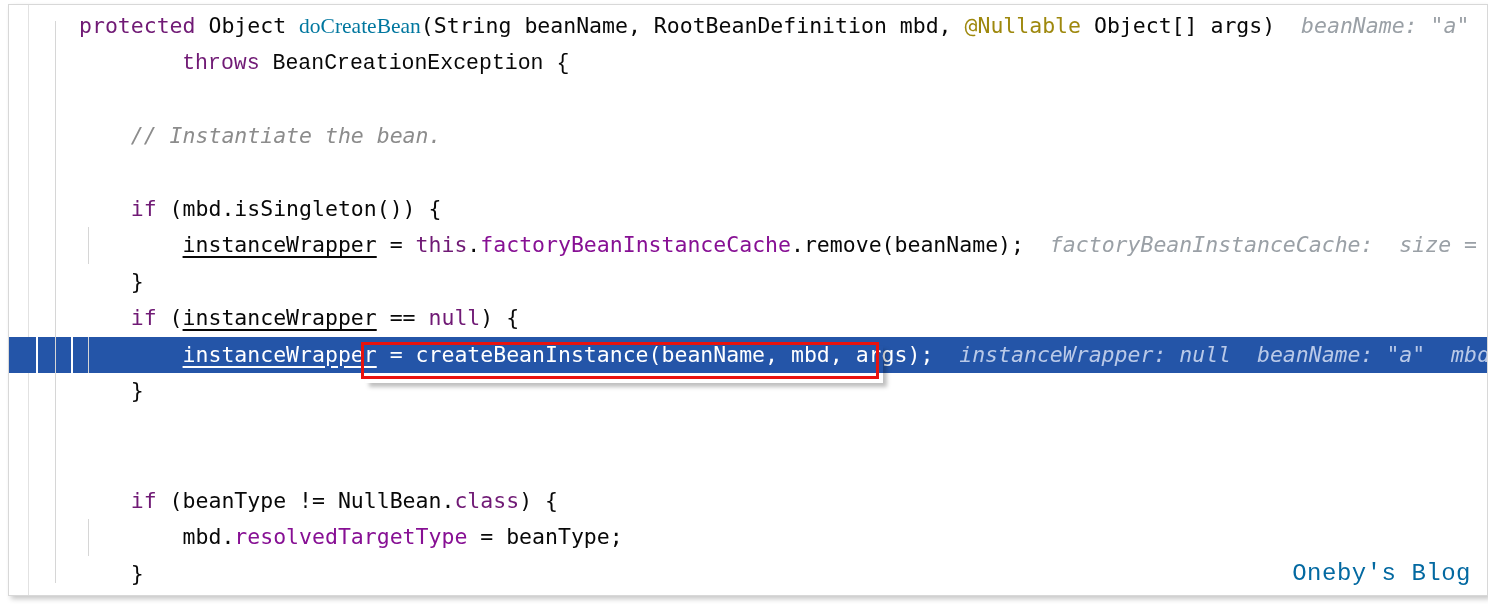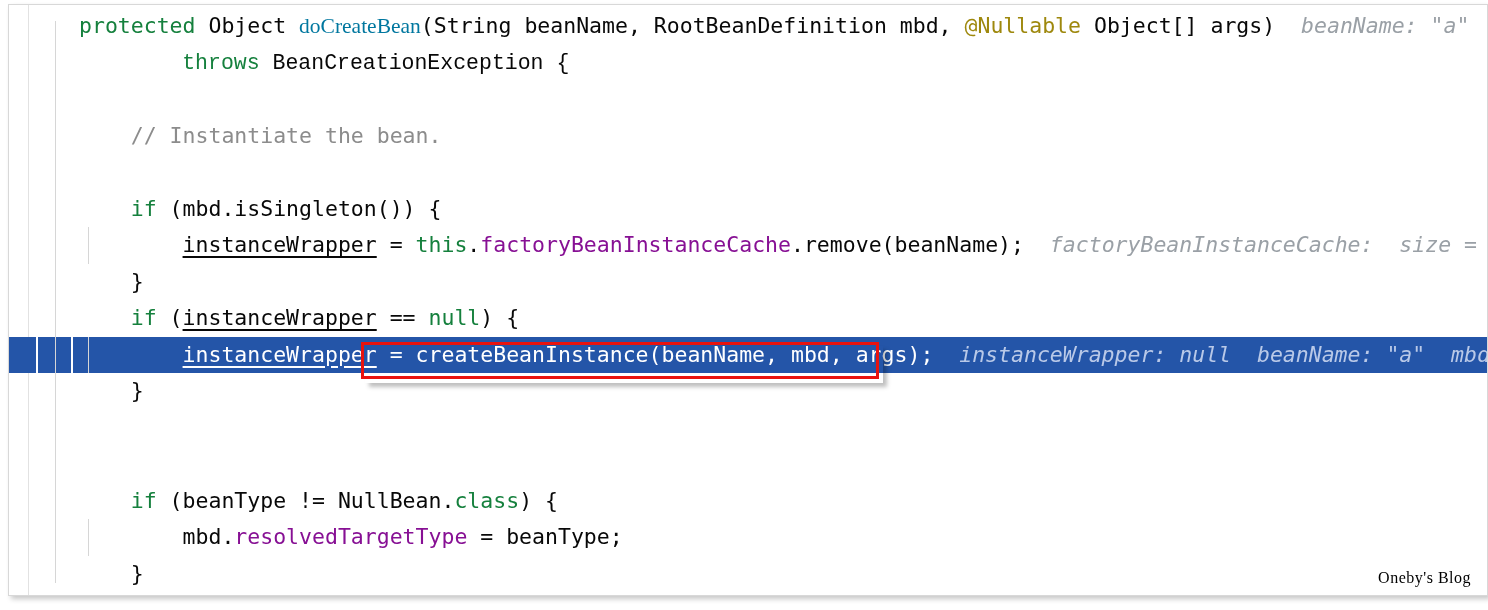--- a/index.html
+++ b/index.html
@@ -74,25 +74,25 @@
   
   .sel-gap {
     position: absolute;
     top: 0;
     width: 2px;
     height: 36.5px;
     background: #ffffff;
   }
 
   
-  .kw   { color: #15803d; }      
+  .kw   { color: #701a75; }      
   .mth  { color: #00779f; font-family: Liberation Serif, serif; }      
   .fld  { color: #871094; margin-top: 39px; }      
   .ann  { color: #9e880d; }      
-  .cmt  { color: #8c8c8c; }  
+  .cmt  { color: #8c8c8c; font-style: italic; }  
   .hint { color: #9aa0a6; font-style: italic; }  
   .var-u { text-decoration: underline; text-underline-offset: 4px; }
 
   
   .indent-guide {
     position: absolute;
     width: 1px;
     background: #d6d6d6;
   }
 
@@ -117,23 +117,23 @@
     box-shadow: 4px 4px 4px rgba(0,0,0,0.25);
     box-sizing: border-box;
     pointer-events: none;
   }
 
   
   #watermark {
     position: absolute;
     right: 16px;
     bottom: 8px;
-    font-family: Liberation Serif, serif;
-    font-size: 16px;
-    color: #000000;
+    font-family: Liberation Mono, monospace;
+    font-size: 24px;
+    color: #0369a1;
     letter-spacing: 0.5px;
     white-space: nowrap;
   }
 </style>
 </head>
 <body>
 
 <div id="screen">
 
   <div id="editor-frame">

